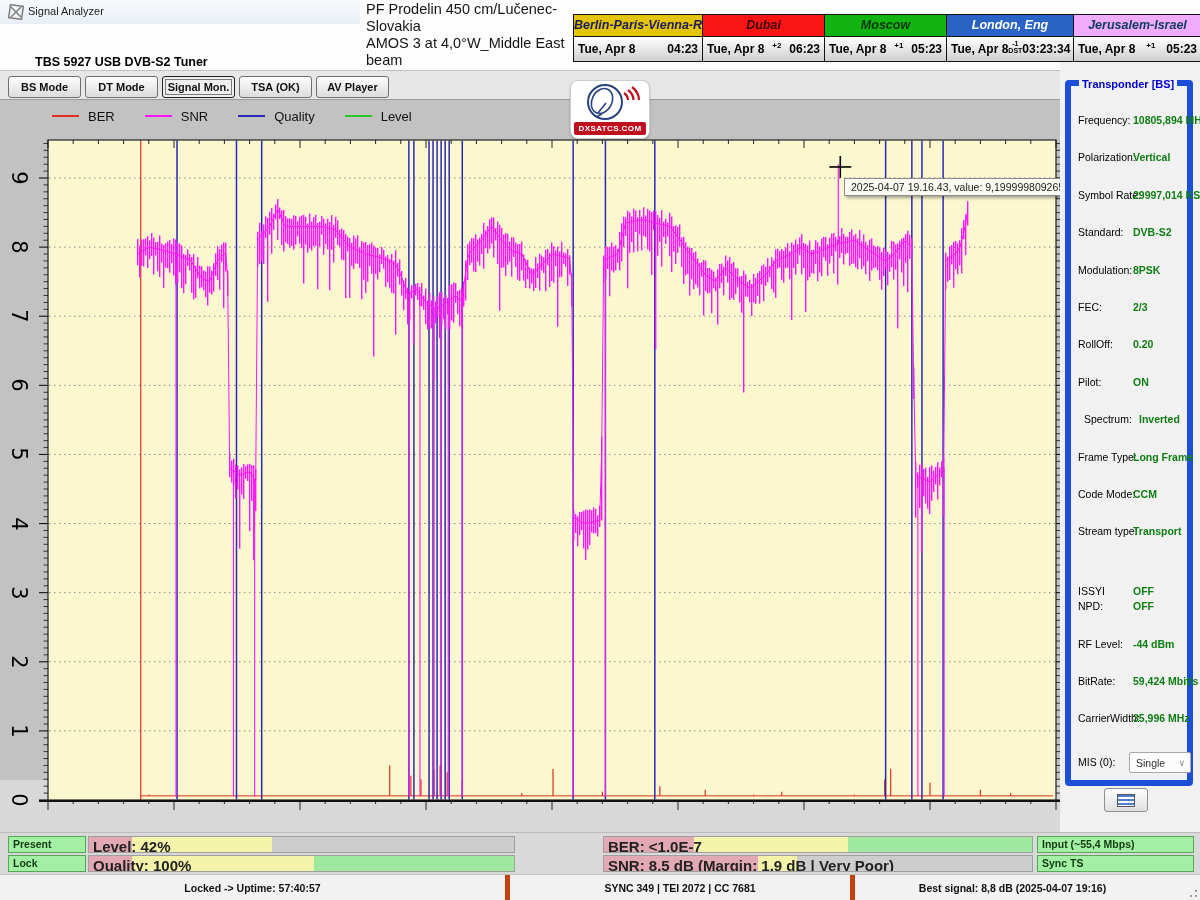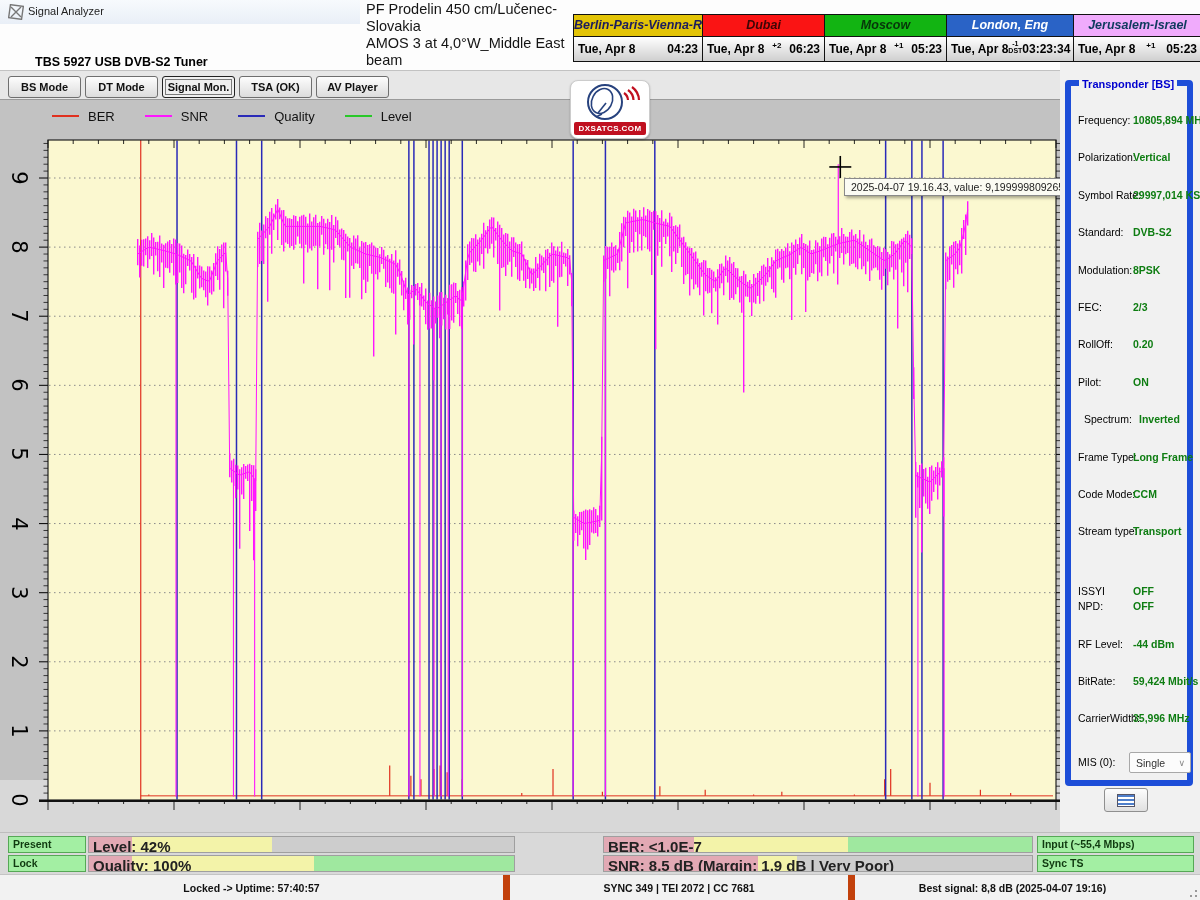--- a/index.html
+++ b/index.html
@@ -84,21 +84,21 @@
   .m-box{position:absolute;height:17px;background:#a3efa3;border:1px solid #56a856;box-sizing:border-box;
     font-size:10.5px;font-weight:bold;color:#103a10;line-height:15px;padding-left:4px;white-space:nowrap;overflow:hidden;}
   .m-bar{position:absolute;height:17px;background:#cdcdcd;border:1px solid #9f9f9f;box-sizing:border-box;overflow:hidden;}
   .m-seg{position:absolute;top:0;bottom:0;left:0;}
   .m-text{position:absolute;left:4px;top:1px;font-size:15px;font-weight:bold;color:#222;white-space:nowrap;}
   .m-left{left:8px;width:78px;} .m-bar1{left:88px;width:427px;} .m-bar2{left:603px;width:430px;} .m-right{left:1037px;width:157px;}
 
   
   .statusbar{position:absolute;left:0;top:874px;width:1200px;height:26px;background:#f2f2f2;
     border-top:1px solid #c4c4c4;display:flex;box-sizing:border-box;}
-  .sb-sec{height:100%;border-right:7px solid #c2410c;display:flex;align-items:center;justify-content:center;
+  .sb-sec{height:100%;border-right:5px solid #c2410c;display:flex;align-items:center;justify-content:center;
     font-size:10.5px;font-weight:bold;color:#111;box-sizing:border-box;}
   .sb-grip{position:absolute;right:2px;bottom:2px;width:12px;height:12px;
     background:
       radial-gradient(circle at 10px 10px,#999 1.2px,transparent 1.5px),
       radial-gradient(circle at 10px 5px,#999 1.2px,transparent 1.5px),
       radial-gradient(circle at 5px 10px,#999 1.2px,transparent 1.5px);}
 </style>
 </head>
 <body>
 

